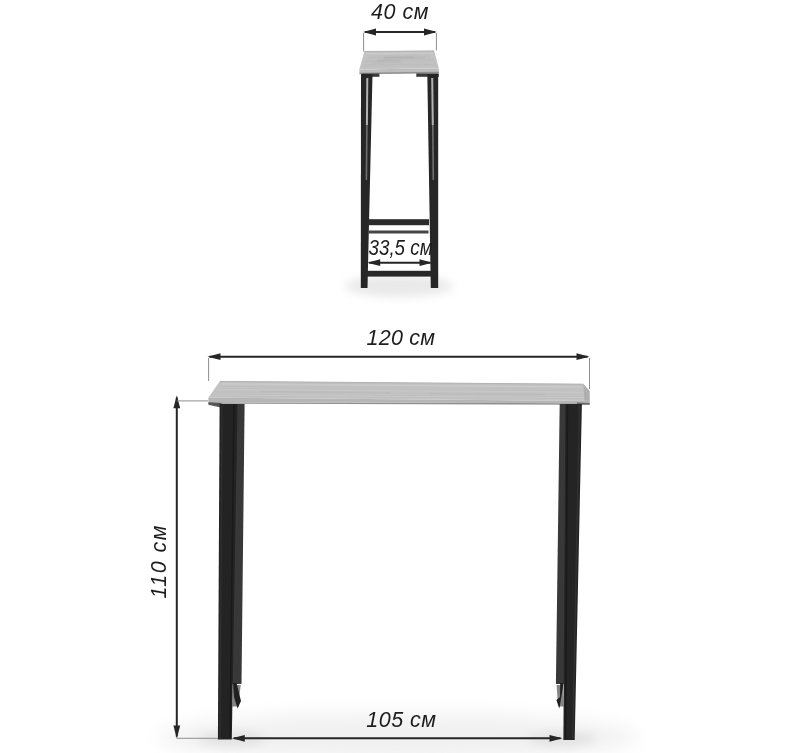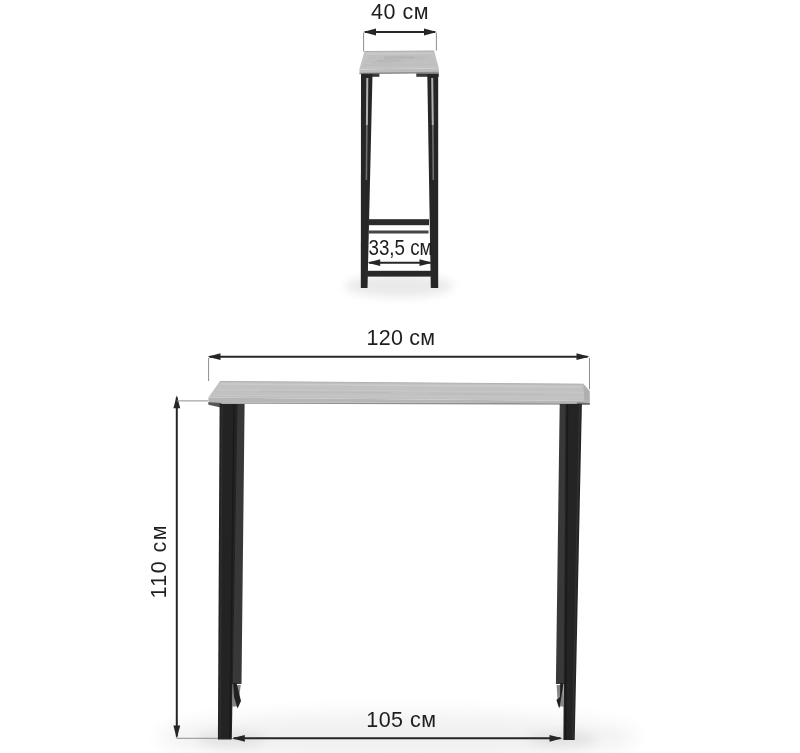--- a/index.html
+++ b/index.html
@@ -1,16 +1,16 @@
 <!DOCTYPE html>
 <html><head>
 <meta charset="utf-8">
 <style>
   html,body{margin:0;padding:0;background:#ffffff;}
-  .wrap{width:800px;height:753px;position:relative;overflow:hidden;background:#ffffff;}
+  .wrap{width:800px;height:753px;position:relative;overflow:hidden;background:#ffffff;font-style:italic;}
   text{font-family:"Liberation Sans", sans-serif;fill:#1d1d1d;}
 </style>
 </head>
 <body>
 <div class="wrap">
 <svg width="800" height="753" viewBox="0 0 800 753" xmlns="http://www.w3.org/2000/svg">
   <defs>
     <filter id="soft" x="-50%" y="-50%" width="200%" height="200%">
           <feGaussianBlur stdDeviation="5"></feGaussianBlur>
         </filter>

